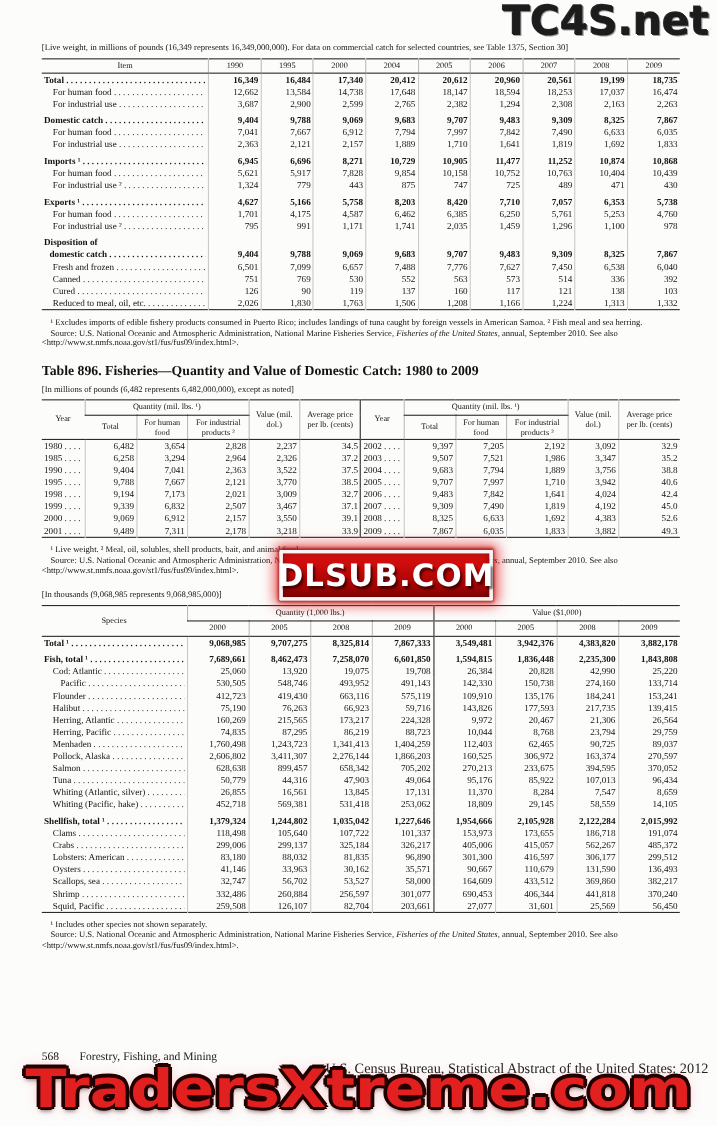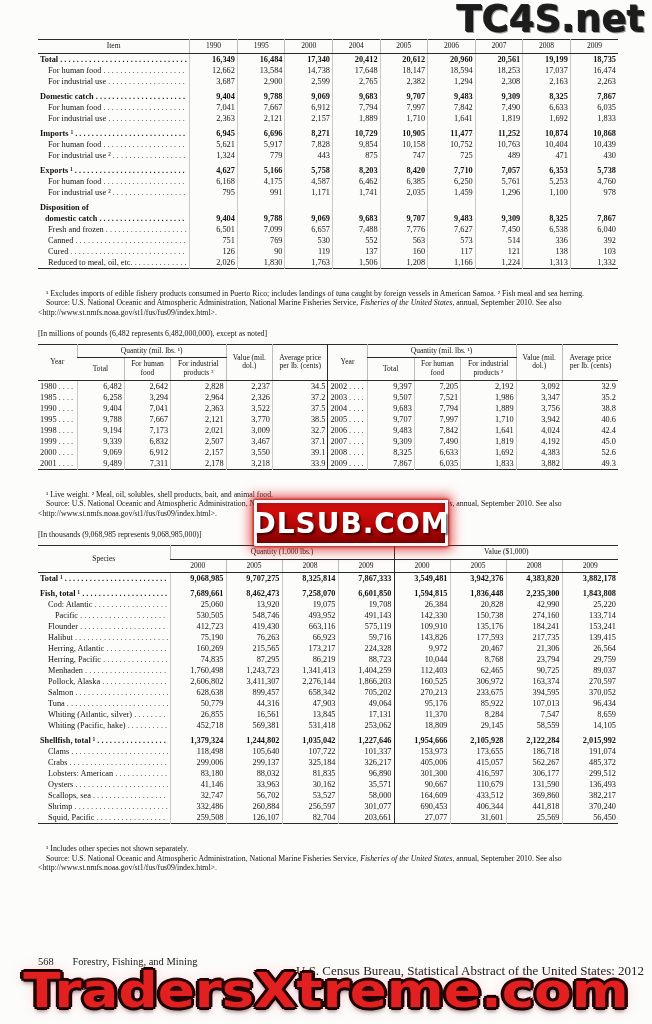--- a/index.html
+++ b/index.html
@@ -20,39 +20,40 @@
   tr.gap td{padding-top:4px}
   td.ind1{padding-left:10px}
   td.ind2{padding-left:17px}
   .lw{display:flex;overflow:hidden;white-space:nowrap}
   .lw .lt{flex:0 0 auto}
   .dots{flex:1 1 auto;overflow:hidden}
   .dots::after{content:"\00a0. . . . . . . . . . . . . . . . . . . . . . . . . . . . . . . . . . . . . . . . . . . ."}
   .l1{white-space:nowrap}
   .l2{padding-left:5px}
   th.mid,td.mid{border-left:1px solid #2a2a2a !important}
-  .foot{font-size:7.8px;line-height:9.6px;margin-top:20px}
+  .foot{font-size:7.8px;line-height:9.6px;margin-top:6px}
   .fn{text-indent:8px}
   .src{text-indent:8px}
   .src i{}
   .pagefoot{position:absolute;left:38px;top:956px;font-size:10.5px;color:#1a1a1a}
   .pagefoot .pgnum{margin-right:16px}
   .imprint{position:absolute;left:296px;top:963px;font-size:13px;color:#222}
   
   .wm-top{position:absolute;top:1px;right:7px;z-index:6;font-family:"DejaVu Sans",sans-serif;font-weight:bold;font-size:37px;line-height:1;color:#1c1c1c;letter-spacing:0;text-shadow:1px 1px 0 rgba(110,110,110,.65),-1px -1px 0 rgba(0,0,0,.85)}
   .wm-mid{position:absolute;left:254px;top:500px;z-index:6;width:194px;height:46px;border-radius:1px;background:linear-gradient(180deg,#e21212,#b40606 55%,#8d0202);border:3px solid #f6f6f6;box-shadow:0 0 12px 4px rgba(225,25,25,.75),0 0 3px 1px rgba(110,0,0,.9),inset 0 0 8px rgba(0,0,0,.35);display:flex;align-items:center;justify-content:center}
   .wm-mid span{font-family:"DejaVu Sans",sans-serif;font-weight:bold;font-size:28px;letter-spacing:1px;color:#fff;text-shadow:2px 2px 2px rgba(0,0,0,.55)}
   .wm-bottom{position:absolute;left:0;top:966px;z-index:6;width:652px;text-align:center;font-family:"DejaVu Sans",sans-serif;font-weight:bold;font-size:48px;line-height:1;color:#e32020;transform:scaleX(1.14);transform-origin:center;text-shadow:3px 0 0 #230000,-3px 0 0 #230000,0 3px 0 #230000,0 -3px 0 #230000,2px 2px 0 #230000,-2px 2px 0 #230000,2px -2px 0 #230000,-2px -2px 0 #230000,0 4px 4px rgba(0,0,0,.5),0 0 12px rgba(255,60,60,.35)}
 </style>
 </head>
 <body>
 
 <div class="page">
 
   <section class="sec">
+    <p class="tbl-note">[Live weight, in millions of pounds (16,349 represents 16,349,000,000). For data on commercial catch for selected countries, see Table 1375, Section 30]</p>
     <table class="t t895">
       <colgroup>
         <col style="width:150px">
           <col style="width:47px">
           <col style="width:47px">
           <col style="width:47px">
           <col style="width:47px">
           <col style="width:47px">
           <col style="width:47px">
           <col style="width:47px">
@@ -244,21 +245,21 @@
             <td class="num">6,353</td>
             <td class="num">5,738</td>
           </tr>
           <tr>
             <td class="lbl ind1">
               <div class="lw">
                 <span class="lt">For human food</span>
                 <span class="dots"></span>
               </div>
             </td>
-            <td class="num">6,168</td>
+            <td class="num">1,701</td>
             <td class="num">4,175</td>
             <td class="num">4,587</td>
             <td class="num">6,462</td>
             <td class="num">6,385</td>
             <td class="num">6,250</td>
             <td class="num">5,761</td>
             <td class="num">5,253</td>
             <td class="num">4,760</td>
           </tr>
           <tr>
@@ -366,20 +367,21 @@
           </tr>
         </tbody>
     </table>
     <div class="foot">
       <p class="fn">¹ Excludes imports of edible fishery products consumed in Puerto Rico;  includes landings of tuna caught by foreign vessels in American Samoa. ² Fish meal and sea herring.</p>
       <p class="src"><span>Source: U.S. National Oceanic and Atmospheric Administration, National Marine Fisheries Service, </span><i>Fisheries of the United States</i><span>, annual, September 2010. See also &lt;http://www.st.nmfs.noaa.gov/st1/fus/fus09/index.html&gt;.</span></p>
     </div>
   </section>
 
   <section class="sec">
+    <h2 class="tbl-title">Table 896. Fisheries—Quantity and Value of Domestic Catch: 1980 to 2009</h2>
     <p class="tbl-note">[In millions of pounds (6,482 represents 6,482,000,000), except as noted]</p>
     <table class="t t896">
       <colgroup>
         <col style="width:38px">
           <col style="width:46px">
           <col style="width:45px">
           <col style="width:54px">
           <col style="width:45px">
           <col style="width:54px">
         <col style="width:38px">
@@ -411,21 +413,21 @@
       </thead>
       <tbody>
           <tr>
             <td class="lbl">
               <div class="lw">
                 <span class="lt">1980</span>
                 <span class="dots"></span>
               </div>
             </td>
             <td class="num">6,482</td>
-            <td class="num">2,642</td>
+            <td class="num">3,654</td>
             <td class="num">2,828</td>
             <td class="num">2,237</td>
             <td class="num">34.5</td>
             <td class="lbl mid">
               <div class="lw">
                 <span class="lt">2002</span>
                 <span class="dots"></span>
               </div>
             </td>
             <td class="num">9,397</td>

